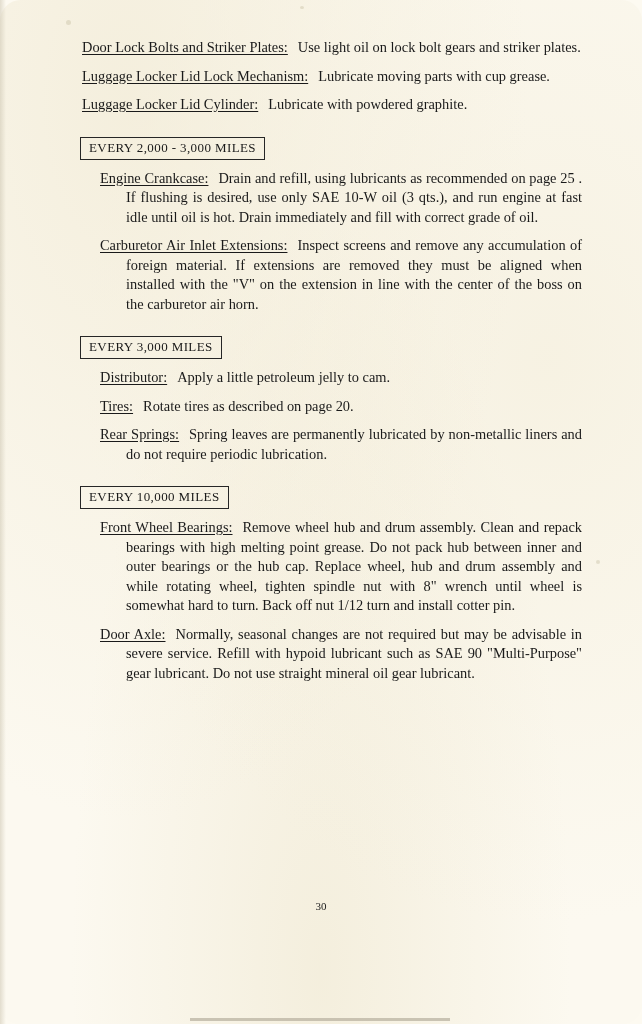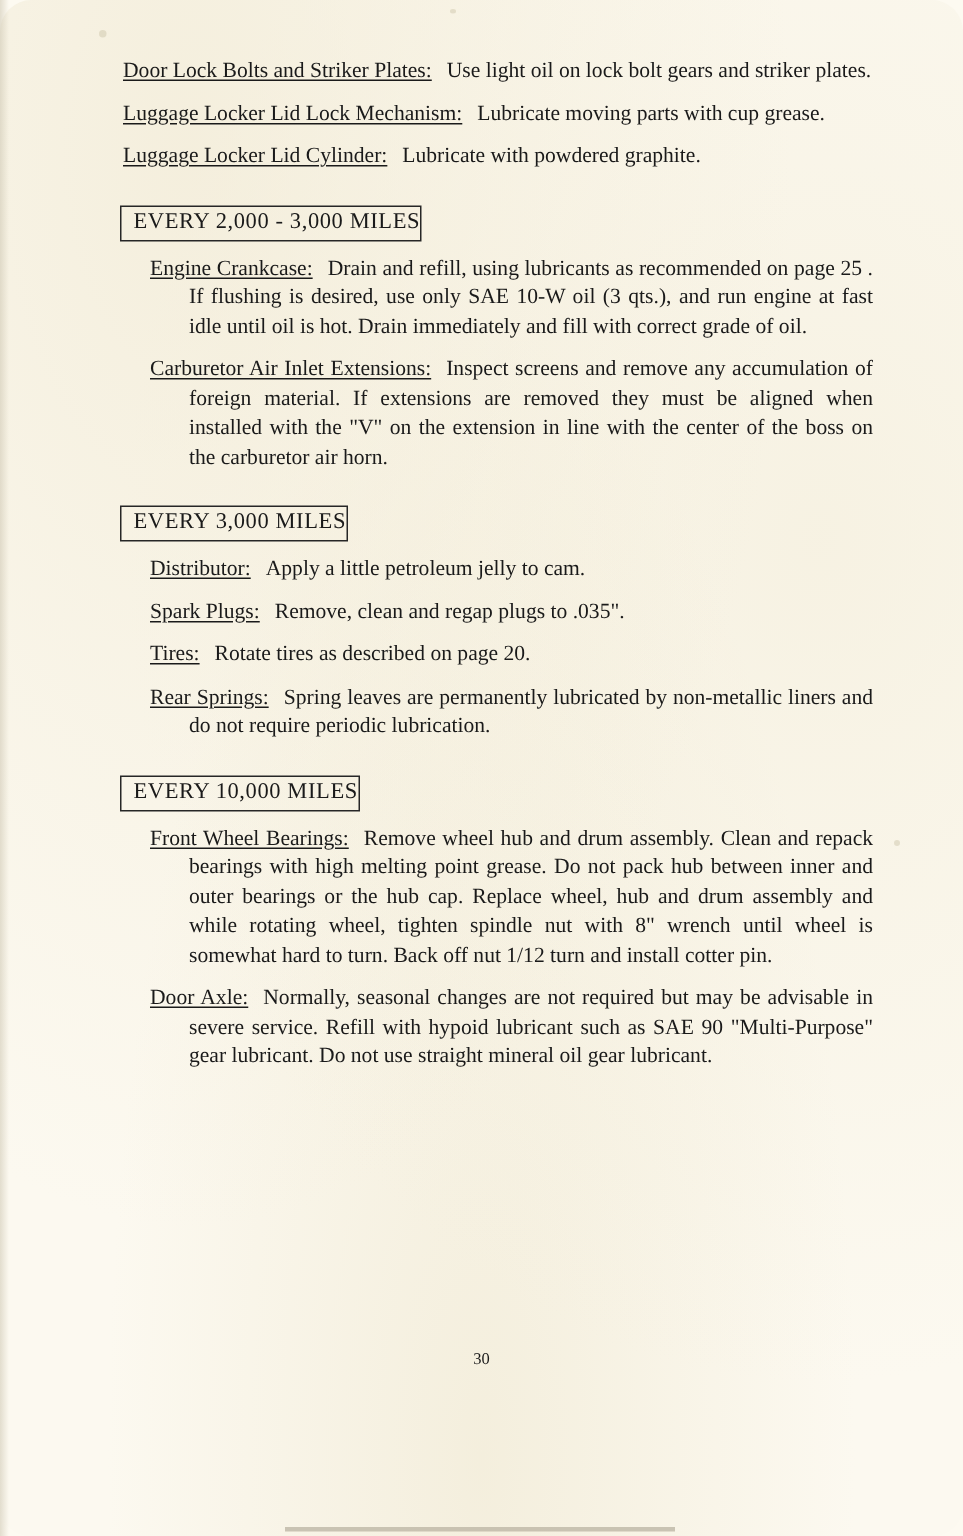--- a/index.html
+++ b/index.html
@@ -47,22 +47,22 @@
     text-decoration: underline;
     text-underline-offset: 2px;
   }
   .gap {
     display: inline-block;
     width: 10px;
   }
   .section-head {
     display: inline-block;
     border: 1.4px solid #262626;
-    padding: 2px 0 3px 8px;
-    font-size: 15px;
+    padding: 2px 8px 3px 8px;
+    font-size: 13px;
     letter-spacing: 0.4px;
     margin: 13px 0 9px 0;
     background: transparent;
   }
   .head-wrap {
     margin-left: -2px;
   }
   .block-indent {
     padding-left: 18px;
   }
@@ -148,25 +148,20 @@
       <div class="section-head">EVERY 3,000 MILES</div>
     </div>
     <div class="block-indent">
       <div class="entry">
         <span class="body">
           <span class="term">Distributor:</span><span class="gap"></span><span>Apply a little petroleum jelly to cam.</span>
         </span>
       </div>
       <div class="entry">
         <span class="body">
-          <span class="term">Spark Plugs:</span><span class="gap"></span><span>Remove, clean and regap plugs to .035".</span>
-        </span>
-      </div>
-      <div class="entry">
-        <span class="body">
           <span class="term">Tires:</span><span class="gap"></span><span>Rotate tires as described on page 20.</span>
         </span>
       </div>
       <div class="entry">
         <span class="body">
           <span class="term">Rear Springs:</span><span class="gap"></span><span>Spring leaves are permanently lubricated by non-metallic liners and do not require periodic lubrication.</span>
         </span>
       </div>
     </div>
 

